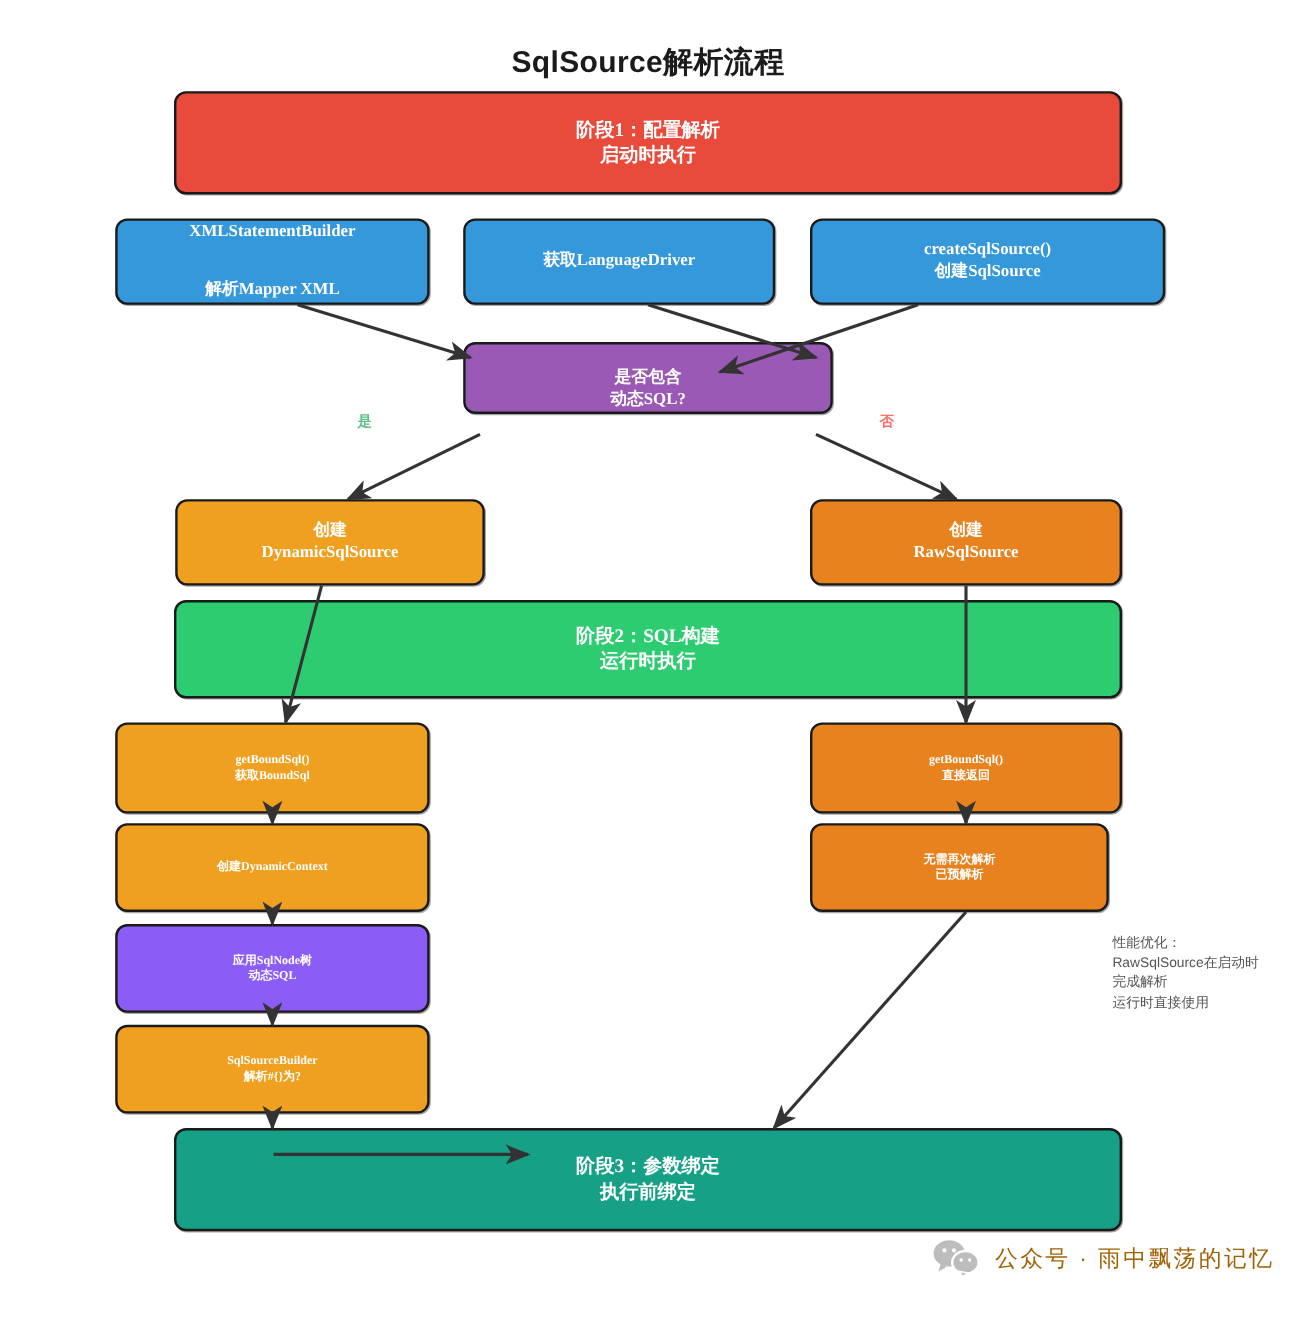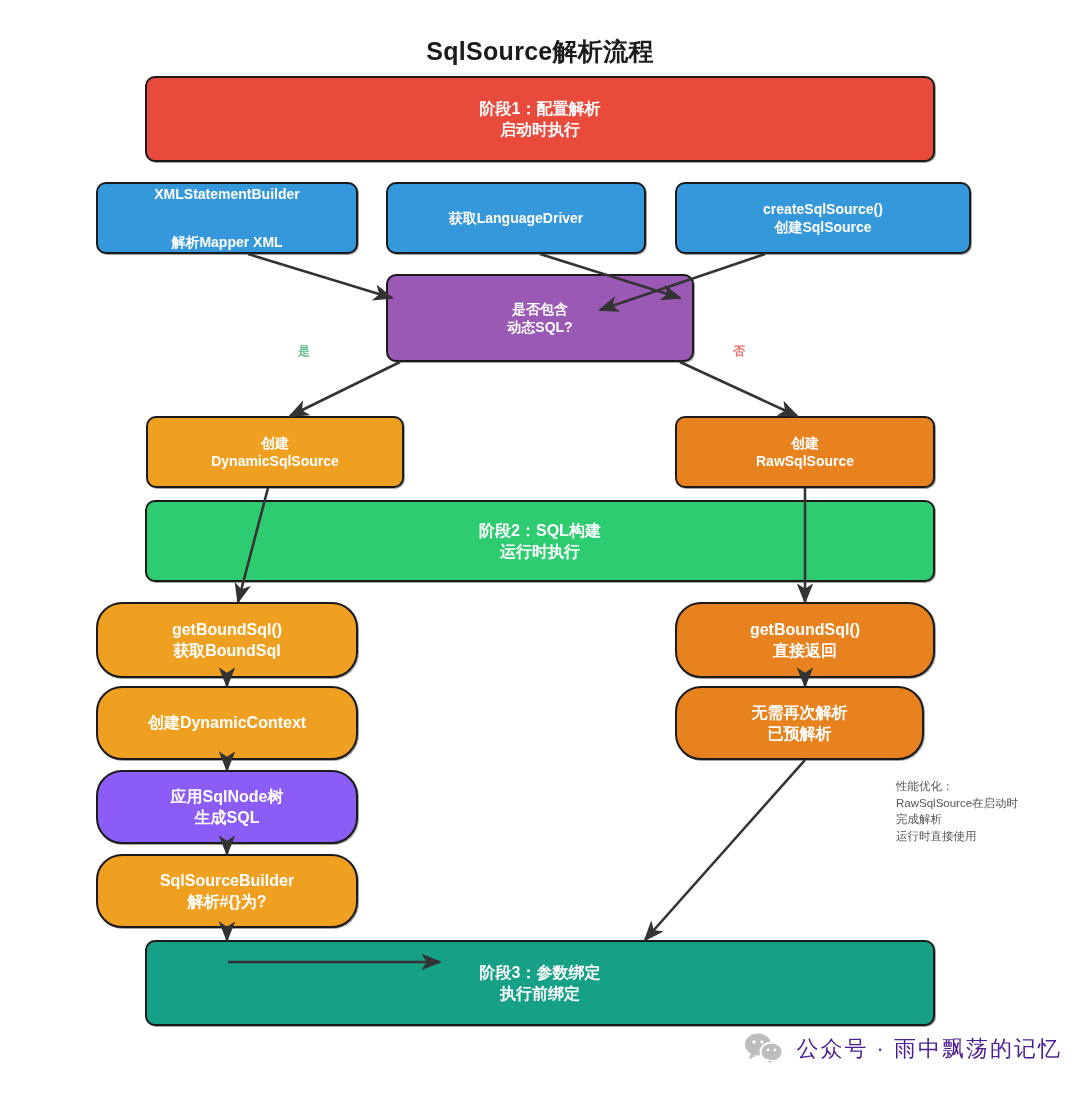--- a/index.html
+++ b/index.html
@@ -36,28 +36,29 @@
     color: #ffffff;
     font-weight: bold;
     display: flex;
     flex-direction: column;
     align-items: center;
     justify-content: center;
     text-align: center;
     line-height: 1.32;
     z-index: 3;
     box-shadow: 1px 1px 0 rgba(0,0,0,0.35);
+    font-family: Liberation Serif, serif;
   }
   .node .ln { display: block; white-space: nowrap; }
 
   .phase { font-size: 16px; }
   .blue  { font-size: 14px; }
   .purple{ font-size: 14px; }
   .orange{ font-size: 14px; }
-  .step  { font-size: 16px; border-radius: 26px; }
+  .step  { font-size: 10px; }
 
   
   #edges {
     position: absolute;
     left: 0; top: 0;
     width: 1080px; height: 1098px;
     z-index: 5;
     pointer-events: none;
   }
   
@@ -65,21 +66,21 @@
 
   .edge-label {
     position: absolute;
     font-size: 12px;
     font-weight: bold;
     z-index: 7;
   }
 
   #note {
     position: absolute;
-    left: 896px;
+    left: 927px;
     top: 778px;
     width: 150px;
     font-size: 11.5px;
     line-height: 1.45;
     color: #555555;
     z-index: 4;
   }
   #note .nl { display: block; white-space: nowrap; }
 
   #footer {
@@ -87,22 +88,22 @@
     left: 0;
     top: 1032px;
     width: 1062px;
     display: flex;
     align-items: center;
     justify-content: flex-end;
     gap: 12px;
     z-index: 4;
   }
   #footer-text {
-    font-size: 22px;
-    color: #4c1d95;
+    font-size: 19px;
+    color: #a16207;
     letter-spacing: 2px;
   }
   #wechat-icon { display: block; }
 </style>
 </head>
 <body>
 
 <div id="diagram-title">SqlSource解析流程</div>
 
 <svg id="edges" viewBox="0 0 1080 1098">
@@ -141,21 +142,21 @@
 
 <div class="node blue" style="left:386px; top:182px; width:260px; height:72px; background:#3498DB;">
   <span class="ln">获取LanguageDriver</span>
 </div>
 
 <div class="node blue" style="left:675px; top:182px; width:296px; height:72px; background:#3498DB;">
   <span class="ln">createSqlSource()</span>
   <span class="ln">创建SqlSource</span>
 </div>
 
-<div class="node purple" style="left:386px; top:274px; width:308px; height:88px; background:#9B59B6;">
+<div class="node purple" style="left:386px; top:285px; width:308px; height:60px; background:#9B59B6;justify-content:flex-end;">
   <span class="ln">是否包含</span>
   <span class="ln">动态SQL?</span>
 </div>
 
 <div class="edge-label" style="left:298px; top:343px; color:#5FBE8C;">是</div>
 <div class="edge-label" style="left:733px; top:343px; color:#F1736A;">否</div>
 
 <div class="node orange" style="left:146px; top:416px; width:258px; height:72px; background:#F0A020;">
   <span class="ln">创建</span>
   <span class="ln">DynamicSqlSource</span>
@@ -184,21 +185,21 @@
   <span class="ln">getBoundSql()</span>
   <span class="ln">获取BoundSql</span>
 </div>
 
 <div class="node step" style="left:96px; top:686px; width:262px; height:74px; background:#F0A020;">
   <span class="ln">创建DynamicContext</span>
 </div>
 
 <div class="node step" style="left:96px; top:770px; width:262px; height:74px; background:#8b5cf6;">
   <span class="ln">应用SqlNode树</span>
-  <span class="ln">生成SQL</span>
+  <span class="ln">动态SQL</span>
 </div>
 
 <div class="node step" style="left:96px; top:854px; width:262px; height:74px; background:#F0A020;">
   <span class="ln">SqlSourceBuilder</span>
   <span class="ln">解析#{}为?</span>
 </div>
 
 <div class="node step" style="left:675px; top:602px; width:260px; height:76px; background:#E8821E;">
   <span class="ln">getBoundSql()</span>
   <span class="ln">直接返回</span>

